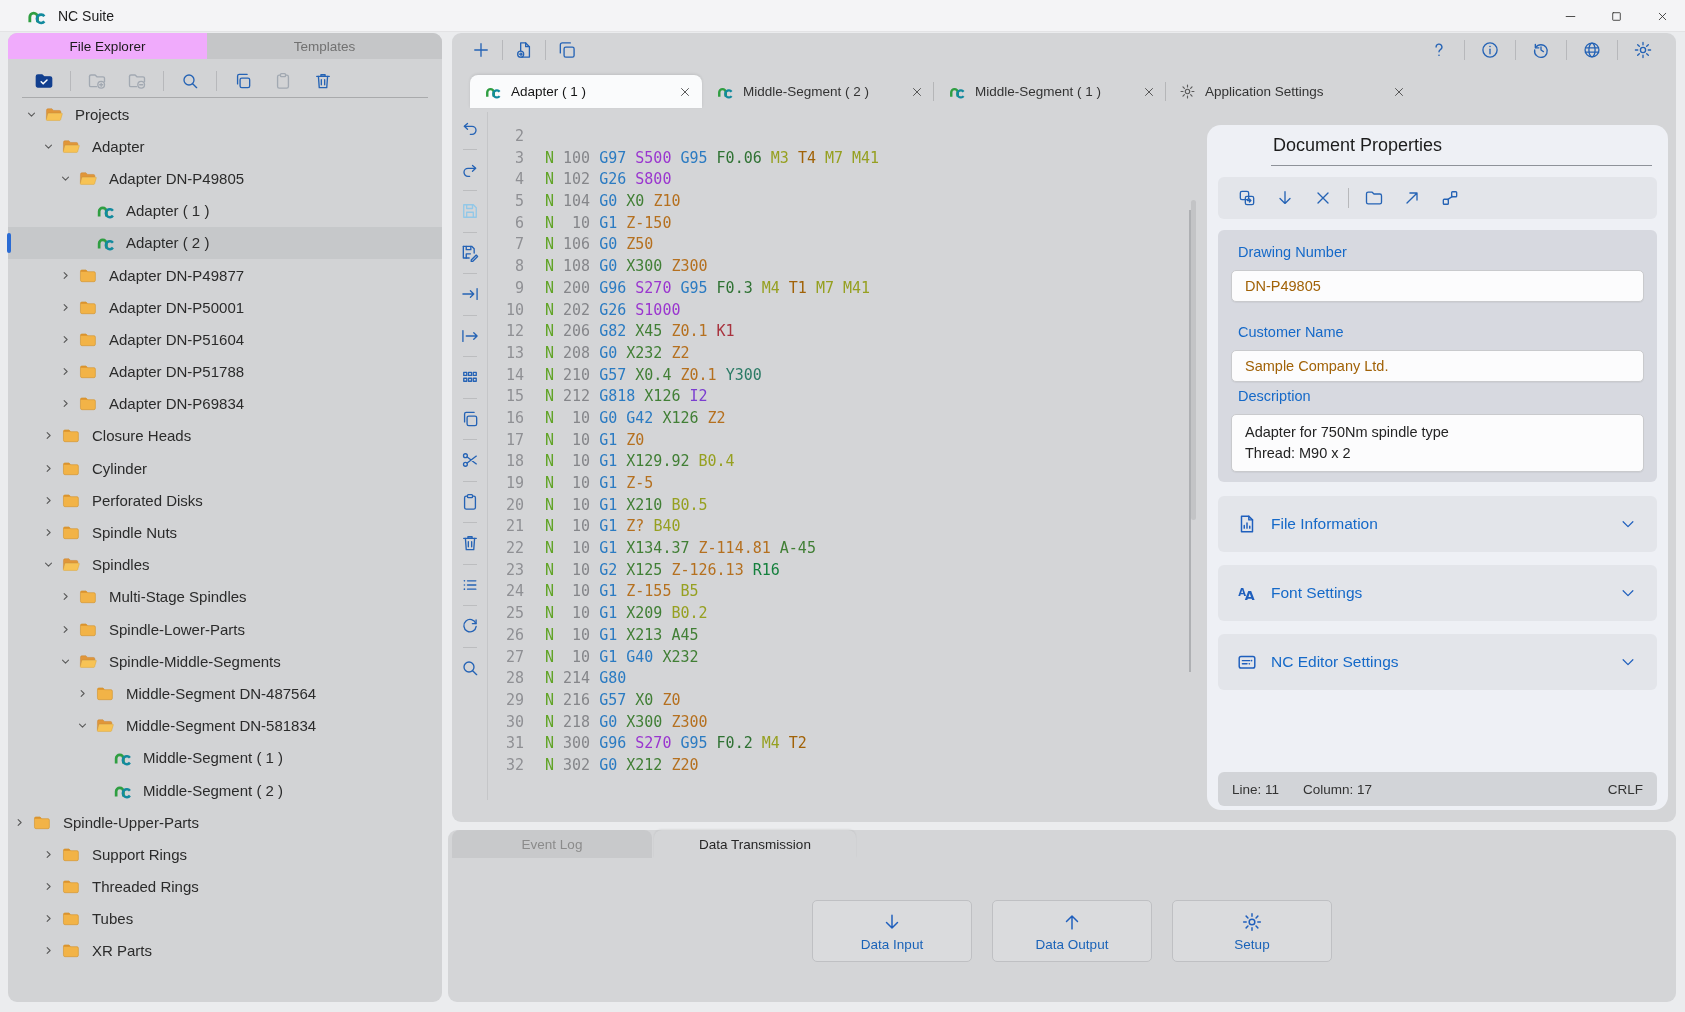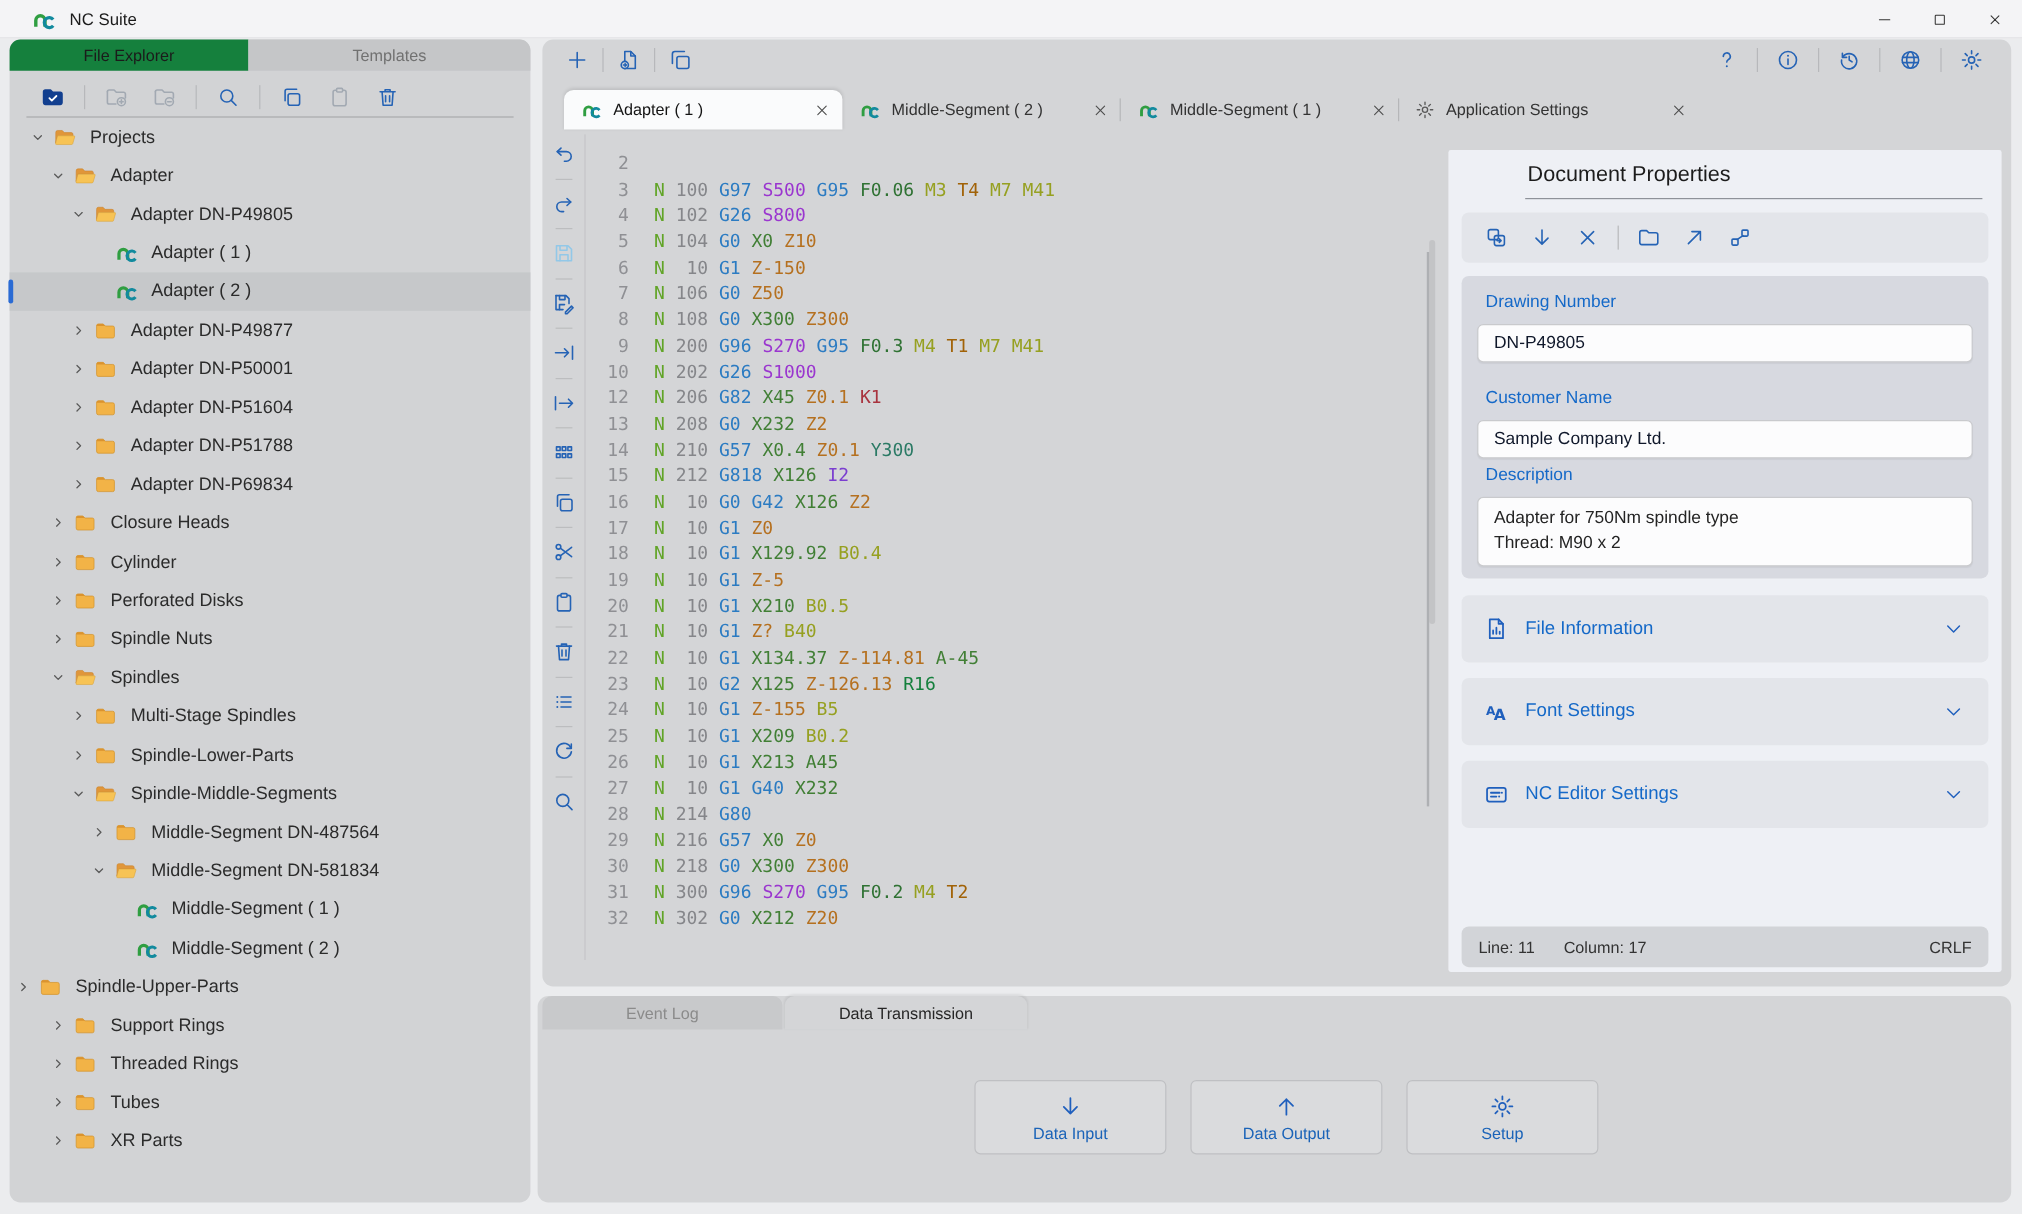--- a/index.html
+++ b/index.html
@@ -15,21 +15,21 @@
   
   .ic{display:inline-flex;width:20px;height:20px;color:#2563b5;flex:0 0 auto;}
   .ic svg{width:100%;height:100%;}
   .ic svg *{stroke:currentColor;fill:none;stroke-width:1.6;stroke-linecap:round;stroke-linejoin:round;}
   .disabled .ic, .ic.disabled{color:#a2a9b2;}
   .tbtn{display:flex;align-items:center;justify-content:center;width:30px;height:28px;}
   .vdiv{width:1px;height:20px;background:#b7b8bb;margin:0 6px;align-self:center;}
   
   .sidebar{position:absolute;left:8px;top:33px;width:434px;height:969px;background:#d2d3d5;border-radius:9px;}
   .sb-tab{position:absolute;top:0;height:26px;display:flex;align-items:center;justify-content:center;font-size:13.5px;}
-  .sb-tab.active{left:0;width:199px;background:#15803d;border-radius:9px 0 0 0;color:#1b1b1b;}
+  .sb-tab.active{left:0;width:199px;background:#f0abfc;border-radius:9px 0 0 0;color:#1b1b1b;}
   .sb-tab.inactive{left:199px;width:235px;background:#c5c6c8;border-radius:0 9px 0 0;color:#717171;}
   .sb-toolbar{position:absolute;left:16px;top:32px;height:32px;display:flex;align-items:center;}
   .sb-toolbar .tbtn{width:40px;}
   .sb-rule{position:absolute;left:14px;right:14px;top:64px;height:1px;background:#a9aaac;}
   .tree{position:absolute;left:0;top:65px;width:434px;}
   .trow{position:relative;height:32.2px;display:flex;align-items:center;font-size:15px;color:#2b2b2b;}
   .trow.selected{background:#c6c8ca;}
   .chev{width:22px;height:18px;display:flex;align-items:center;justify-content:center;color:#5a5a5a;}
   .chev .ic{width:13px;height:13px;color:#5a5a5a;}
   .ticon{width:24px;height:20px;display:flex;align-items:center;justify-content:center;margin-right:9px;}
@@ -60,29 +60,29 @@
   .crow .ln{width:36px;text-align:right;color:#8f9094;flex:0 0 auto;}
   .crow .cd{margin-left:21px;}
   .cursor{display:inline-block;width:1.6px;height:16px;background:#1a1a1a;vertical-align:-2px;}
   .tk-n{color:#61a427;} .tk-u{color:#85868a;} .tk-g{color:#2b7bc2;} .tk-s{color:#9a36cf;}
   .tk-f{color:#2f7233;} .tk-m{color:#96a021;} .tk-t{color:#a16207;} .tk-x{color:#417f35;}
   .tk-z{color:#b5701f;} .tk-k{color:#a8333e;} .tk-y{color:#2b7a65;} .tk-i{color:#7b3ed0;}
   .tk-b{color:#96a021;} .tk-a{color:#417f35;} .tk-r{color:#15803d;}
   .vscroll{position:absolute;left:1191px;top:200px;width:5px;height:320px;border-radius:3px;background:#c3c4c6;}
   .splitter{position:absolute;left:1189px;top:210px;width:2px;height:462px;background:#aeb0b3;}
   
-  .card{position:absolute;left:1207px;top:125px;width:461px;height:685px;background:#eef0f5;border-radius:2px;}
+  .card{position:absolute;left:1207px;top:125px;width:461px;height:685px;background:#eef0f5;border-radius:14px;}
   .card-chev{position:absolute;left:20px;top:13px;width:20px;height:20px;color:#5f77a0;}
   .card-title{position:absolute;left:66px;top:10px;font-size:18px;color:#1c1c1c;}
   .card-rule{position:absolute;left:64px;right:16px;top:40px;height:1px;background:#8e9299;}
   .card-toolbar{position:absolute;left:11px;right:11px;top:52px;height:42px;background:#e3e5ea;border-radius:6px;display:flex;align-items:center;padding-left:10px;}
   .card-toolbar .tbtn{width:38px;}
   .form{position:absolute;left:11px;right:11px;top:105px;height:252px;background:#d7d9e0;border-radius:6px;}
   .flabel{position:absolute;left:20px;font-size:14.5px;color:#1569c8;}
-  .finput{position:absolute;left:13px;right:13px;height:32px;background:#fcfcfd;border:1px solid #c9cacd;border-radius:5px;font-size:14.5px;color:#0f172a;display:flex;align-items:center;padding-left:13px;box-shadow:0 1px 1px rgba(0,0,0,.05);}
+  .finput{position:absolute;left:13px;right:13px;height:32px;background:#fcfcfd;border:1px solid #c9cacd;border-radius:5px;font-size:14.5px;color:#a16207;display:flex;align-items:center;padding-left:13px;box-shadow:0 1px 1px rgba(0,0,0,.05);}
   .farea{position:absolute;left:13px;right:13px;height:58px;background:#fcfcfd;border:1px solid #c9cacd;border-radius:5px;font-size:14.5px;color:#242424;padding:7px 0 0 13px;white-space:pre-line;line-height:21px;box-shadow:0 1px 1px rgba(0,0,0,.05);}
   .section{position:absolute;left:11px;right:11px;height:56px;background:#e3e5ea;border-radius:6px;display:flex;align-items:center;padding:0 20px 0 18px;}
   .section .ic{width:22px;height:22px;color:#1f5fbd;}
   .section .lbl{flex:1 1 auto;margin-left:13px;font-size:15.5px;color:#1569c8;font-weight:500;}
   .section .ic.down{width:18px;height:18px;}
   .statusbar{position:absolute;left:11px;right:11px;top:647px;height:34px;background:#d2d4d8;border-radius:6px;display:flex;align-items:center;padding:0 14px;font-size:13.5px;color:#333;}
   .statusbar .col{margin-left:24px;}
   .statusbar .eol{margin-left:auto;}
   
   .bpanel{position:absolute;left:448px;top:830px;width:1228px;height:172px;background:#d4d5d7;border-radius:9px;}

